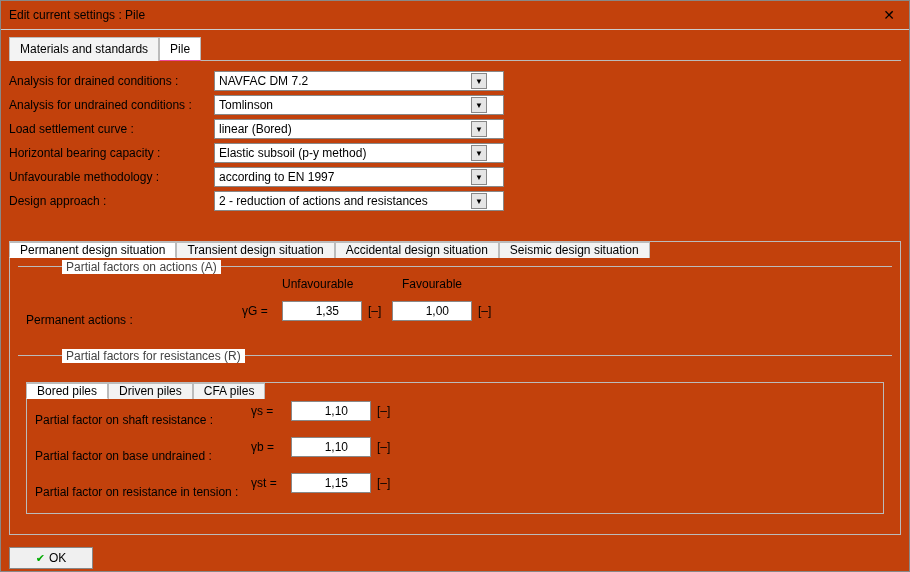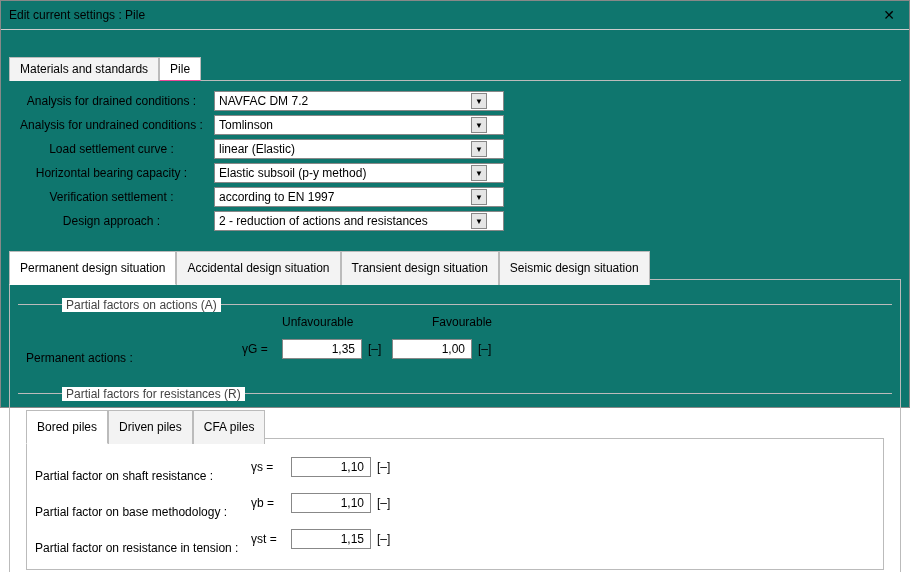--- a/index.html
+++ b/index.html
@@ -8,26 +8,25 @@
   font-size: 12px;
   background: #fff;
   color: #000;
   width: 910px;
   height: 572px;
   overflow: hidden;
   position: relative;
 }
 .dialog {
   width: 910px;
-  height: 408px;
-  border: 1px solid #888;
-  background: #0f766e;
+  height: 572px;
+  border: 1px solid #888;
+  background: #c2410c;
   display: flex;
   flex-direction: column;
-  gap: 20px;
 }
 .titlebar {
   display: flex;
   justify-content: space-between;
   align-items: center;
   padding: 4px 8px 4px 8px;
   border-bottom: 1px solid #ccc;
   font-size: 12px;
 }
 .titlebar .close {
@@ -73,47 +72,46 @@
 }
 .tab.active {
   background: #fff;
   border-bottom: 1px solid #ec4899;
 }
 .inner-tab-strip {
   display: flex;
   border-bottom: 1px solid #bbb;
 }
 .inner-tab {
-  padding: 9px 10px;
+  padding: 0 10px;
   border: 1px solid #bbb;
   border-bottom: none;
   background: #f3f3f3;
   position: relative;
-  top: 6px;
+  top: 17px;
   cursor: pointer;
   text-align: center;
 }
 .inner-tab.active {
   background: #fff;
   border-bottom: 1px solid #fff;
 }
 .inner-panel {
   border: 1px solid #bbb;
   border-top: none;
   padding: 10px 8px;
 }
 
 .settings-row {
   display: flex;
   align-items: center;
   margin-bottom: 4px;
 }
 .settings-row .lbl {
   width: 205px;
-  text-align: center;
 }
 .select {
   display: flex;
   justify-content: space-between;
   align-items: center;
   width: 290px;
   height: 20px;
   border: 1px solid #888;
   background: #fff;
   padding: 0 16px 0 4px;
@@ -149,35 +147,35 @@
 }
 .colhdr {
   display: flex;
   align-items: center;
   margin-bottom: 4px;
 }
 .colhdr .spacer-lbl { width: 216px; }
 .colhdr .sym-col { width: 40px; }
 .colhdr .hdr1 { width: 90px; text-align: left; }
 .colhdr .unit-gap { width: 30px; }
-.colhdr .hdr2 { width: 90px; text-align: right; }
+.colhdr .hdr2 { width: 90px; text-align: left; }
 .factor-row {
   display: flex;
   align-items: center;
   margin-bottom: 4px;
 }
 .factor-row .flbl { width: 216px; margin-top: 18px; }
 .factor-row .sym { width: 40px; text-align: left; }
 .numbox {
   width: 80px;
   height: 20px;
   border: 1px solid #888;
   background: #fff;
   text-align: right;
-  padding: 0 6px;
+  padding: 0 22px;
   font-family: inherit;
   font-size: 12px;
 }
 .unit {
   width: 30px;
   padding-left: 6px;
 }
 
 .btn {
   display: flex;
@@ -221,51 +219,51 @@
       <div class="settings-row">
         <span class="lbl">Analysis for undrained conditions :</span>
         <div class="select">
           <span>Tomlinson</span>
           <span class="caret">▼</span>
         </div>
       </div>
       <div class="settings-row">
         <span class="lbl">Load settlement curve :</span>
         <div class="select">
-          <span>linear (Elastic)</span>
+          <span>linear (Bored)</span>
           <span class="caret">▼</span>
         </div>
       </div>
       <div class="settings-row">
         <span class="lbl">Horizontal bearing capacity :</span>
         <div class="select">
           <span>Elastic subsoil (p-y method)</span>
           <span class="caret">▼</span>
         </div>
       </div>
       <div class="settings-row">
-        <span class="lbl">Verification settlement :</span>
+        <span class="lbl">Unfavourable methodology :</span>
         <div class="select">
           <span>according to EN 1997</span>
           <span class="caret">▼</span>
         </div>
       </div>
       <div class="settings-row">
         <span class="lbl">Design approach :</span>
         <div class="select">
           <span>2 - reduction of actions and resistances</span>
           <span class="caret">▼</span>
         </div>
       </div>
 
       <div style="height:10px"></div>
       <div class="inner-tab-strip pile-tabs">
         <div class="inner-tab active">Permanent design situation</div>
+        <div class="inner-tab">Transient design situation</div>
         <div class="inner-tab">Accidental design situation</div>
-        <div class="inner-tab">Transient design situation</div>
         <div class="inner-tab">Seismic design situation</div>
       </div>
 
       <div class="inner-panel">
 
         <span class="group-label">Partial factors on actions (A)</span>
         <div class="group-frame">
           <div class="colhdr">
             <span class="spacer-lbl"></span>
             <span class="sym-col"></span>
@@ -291,21 +289,21 @@
             <div class="inner-tab">CFA piles</div>
           </div>
           <div class="inner-panel" style="border:1px solid #bbb;border-top:none;padding-top:12px;">
             <div class="factor-row">
               <span class="flbl">Partial factor on shaft resistance :</span>
               <span class="sym">γs =</span>
               <input class="numbox" value="1,10" style="">
               <span class="unit">[–]</span>
             </div>
             <div class="factor-row">
-              <span class="flbl">Partial factor on base methodology :</span>
+              <span class="flbl">Partial factor on base undrained :</span>
               <span class="sym">γb =</span>
               <input class="numbox" value="1,10" style="">
               <span class="unit">[–]</span>
             </div>
             <div class="factor-row">
               <span class="flbl">Partial factor on resistance in tension :</span>
               <span class="sym">γst =</span>
               <input class="numbox" value="1,15" style="">
               <span class="unit">[–]</span>
             </div>

